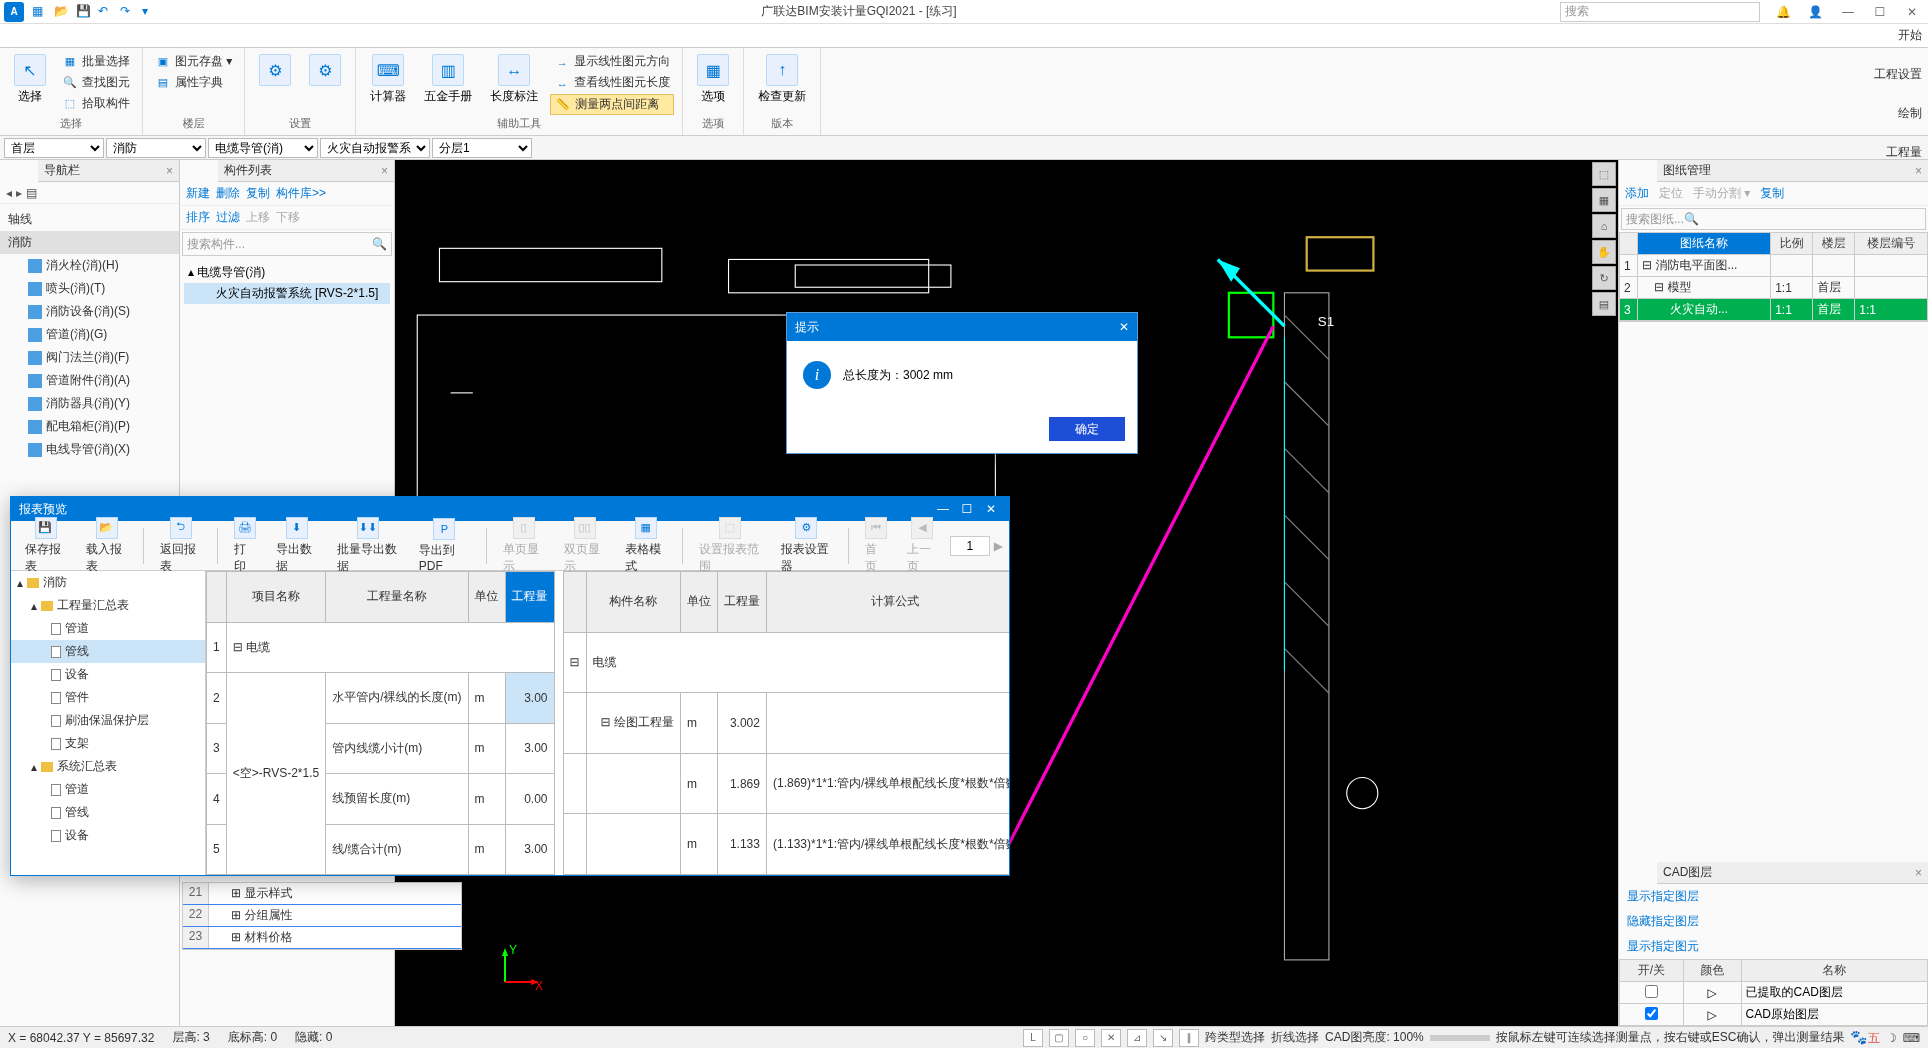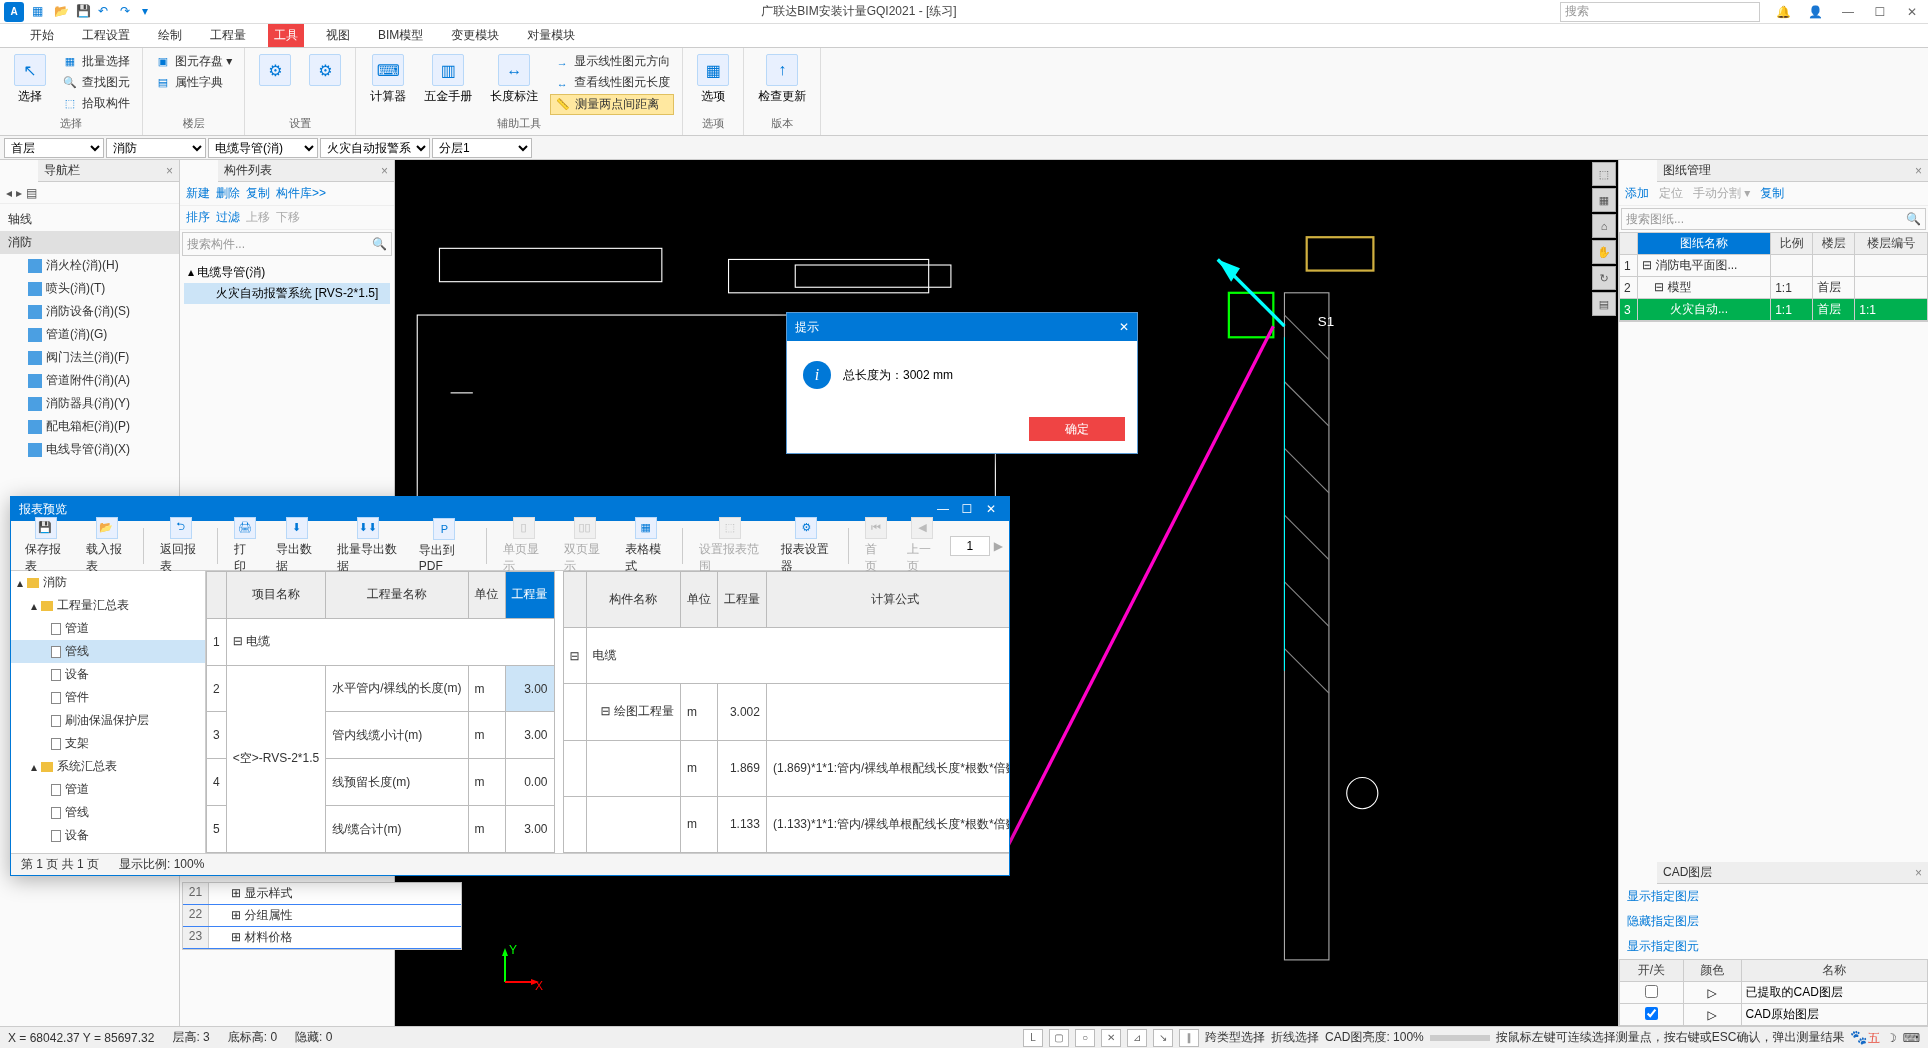--- a/index.html
+++ b/index.html
@@ -9,21 +9,21 @@
 .titlebar { height: 24px; background: #fff; display: flex; align-items: center; padding: 0 4px; border-bottom: 1px solid #ddd; }
 .titlebar .logo { width: 20px; height: 20px; background: #0078d7; border-radius: 3px; margin-right: 8px; display: flex; align-items: center; justify-content: center; color: #fff; font-weight: bold; font-size: 10px; }
 .titlebar .qat { display: flex; gap: 6px; }
 .titlebar .qat span { width: 16px; height: 16px; display: inline-block; color: #0078d7; }
 .titlebar .title { flex: 1; text-align: center; color: #444; }
 .titlebar .search-box { width: 200px; height: 20px; border: 1px solid #ccc; padding: 0 4px; color: #999; }
 .titlebar .win-btns { display: flex; gap: 8px; margin-left: 12px; }
 .titlebar .win-btns span { width: 24px; text-align: center; color: #666; }
 
 
-.ribbon-tabs { height: 24px; background: #fff; display: flex; align-items: flex-end; padding-left: 24px; gap: 16px; border-bottom: 1px solid #ccc; }
+.ribbon-tabs { height: 24px; background: #fff; display: flex; align-items: flex-end; padding-left: 52px; gap: 16px; border-bottom: 1px solid #ccc; flex-direction: column; }
 .ribbon-tabs .tab { padding: 3px 6px; color: #333; cursor: pointer; }
 .ribbon-tabs .tab.active { background: #ef4444; color: #fff; }
 
 
 .ribbon { height: 88px; background: #f9f9f9; display: flex; border-bottom: 1px solid #ccc; }
 .ribbon-group { padding: 4px 8px; border-right: 1px solid #ddd; display: flex; flex-direction: column; justify-content: space-between; }
 .ribbon-group .group-content { display: flex; gap: 6px; align-items: flex-start; }
 .ribbon-group .group-label { text-align: center; color: #666; font-size: 11px; }
 .big-btn { display: flex; flex-direction: column; align-items: center; gap: 2px; padding: 2px 6px; cursor: pointer; }
 .big-btn .icon { width: 32px; height: 32px; background: #e8f0fe; border: 1px solid #b8d8f8; border-radius: 2px; display: flex; align-items: center; justify-content: center; color: #0078d7; font-size: 16px; }
@@ -62,21 +62,21 @@
 
 
 .canvas-wrap { flex: 1; position: relative; background: #000; }
 .canvas-wrap svg { width: 100%; height: 100%; }
 
 
 .right-panels { width: 310px; background: #fafafa; border-left: 1px solid #ccc; display: flex; flex-direction: column; }
 .drawing-mgr { flex: 0 0 auto; border-bottom: 1px solid #ccc; }
 .drawing-toolbar { height: 24px; display: flex; align-items: center; gap: 10px; padding: 0 6px; border-bottom: 1px solid #eee; }
 .drawing-toolbar span { color: #0078d7; cursor: pointer; }
-.drawing-search { height: 22px; border: 1px solid #ccc; margin: 2px; padding: 0 4px; color: #999; display: flex; align-items: center; justify-content: space-between; }
+.drawing-search { height: 22px; border: 1px solid #ccc; margin: 2px; padding: 0 4px; color: #999; display: flex; align-items: center; }
 .drawing-table { width: 100%; border-collapse: collapse; }
 .drawing-table th { background: #eee; border: 1px solid #ccc; padding: 2px 4px; font-weight: normal; color: #444; text-align: center; }
 .drawing-table th.active { background: #0078d7; color: #fff; }
 .drawing-table td { border: 1px solid #ccc; padding: 2px 4px; color: #333; }
 .drawing-table tr.row-sel td { background: #00b050; color: #fff; }
 
 .cad-layer { flex: 0 0 auto; margin-top: auto; }
 .cad-links { padding: 4px 8px; display: flex; gap: 8px; flex-direction: column; }
 .cad-links span { color: #0078d7; cursor: pointer; }
 .cad-layer-table { width: 100%; border-collapse: collapse; }
@@ -86,21 +86,21 @@
 
 .vtoolbar { position: absolute; right: 312px; top: 162px; width: 24px; display: flex; flex-direction: column; gap: 2px; }
 .vtoolbar div { width: 24px; height: 24px; background: #d8d8d8; border: 1px solid #aaa; display: flex; align-items: center; justify-content: center; color: #555; cursor: pointer; font-size: 11px; }
 
 
 .dialog { position: absolute; left: 786px; top: 312px; width: 352px; background: #fff; box-shadow: 0 4px 16px rgba(0,0,0,0.4); border: 1px solid #5a9bd5; z-index: 1000; }
 .dialog .dlg-title { height: 28px; background: #0078d7; color: #fff; display: flex; align-items: center; justify-content: space-between; padding: 0 8px; }
 .dialog .dlg-body { padding: 20px 16px; display: flex; align-items: center; gap: 12px; }
 .dialog .dlg-body .info-icon { width: 28px; height: 28px; border-radius: 50%; background: #0078d7; color: #fff; display: flex; align-items: center; justify-content: center; font-size: 16px; font-style: italic; font-family: Georgia, serif; }
 .dialog .dlg-footer { padding: 8px 12px 12px; display: flex; justify-content: flex-end; }
-.dialog .dlg-footer button { width: 96px; height: 24px; background: #ef4444; color: #fff; border: none; cursor: pointer; }
+.dialog .dlg-footer button { width: 76px; height: 24px; background: #1d4ed8; color: #fff; border: none; cursor: pointer; }
 
 
 .report-window { position: absolute; left: 10px; top: 496px; width: 1000px; height: 380px; background: #fff; border: 1px solid #0078d7; box-shadow: 0 4px 20px rgba(0,0,0,0.3); z-index: 900; display: flex; flex-direction: column; }
 .report-title { height: 24px; background: #0078d7; color: #fff; display: flex; align-items: center; justify-content: space-between; padding: 0 8px; }
 .report-title .wbtn { display: flex; gap: 4px; }
 .report-title .wbtn span { width: 20px; text-align: center; cursor: pointer; }
 .report-toolbar { height: 50px; background: #f8f8f8; border-bottom: 1px solid #ccc; display: flex; align-items: center; padding: 0 6px; gap: 4px; }
 .report-toolbar .rbtn { display: flex; flex-direction: column; align-items: center; gap: 2px; padding: 2px 8px; cursor: pointer; color: #333; }
 .report-toolbar .rbtn .icon { width: 22px; height: 22px; background: #e8f0fe; border: 1px solid #b8d8f8; display: flex; align-items: center; justify-content: center; color: #0078d7; font-size: 11px; }
 .report-toolbar .rbtn.disabled { color: #aaa; }
@@ -708,24 +708,20 @@
               <td></td>
               <td></td>
               <td>m</td>
               <td class="num">1.133</td>
               <td>(1.133)*1*1:管内/裸线单根配线长度*根数*倍数</td>
             </tr>
       </tbody>
         </table>
     </div>
   </div>
-  <div class="report-status">
-    <span>第 1 页  共 1 页</span>
-    <span>显示比例: 100%</span>
-  </div>
 </div>
 
 <div class="prop-rows">
   <div class="prow">
       <div class="rn">21</div>
       <div class="rl">⊞ <span>显示样式</span></div>
     </div>
   <div class="prow">
       <div class="rn">22</div>
       <div class="rl">⊞ <span>分组属性</span></div>

